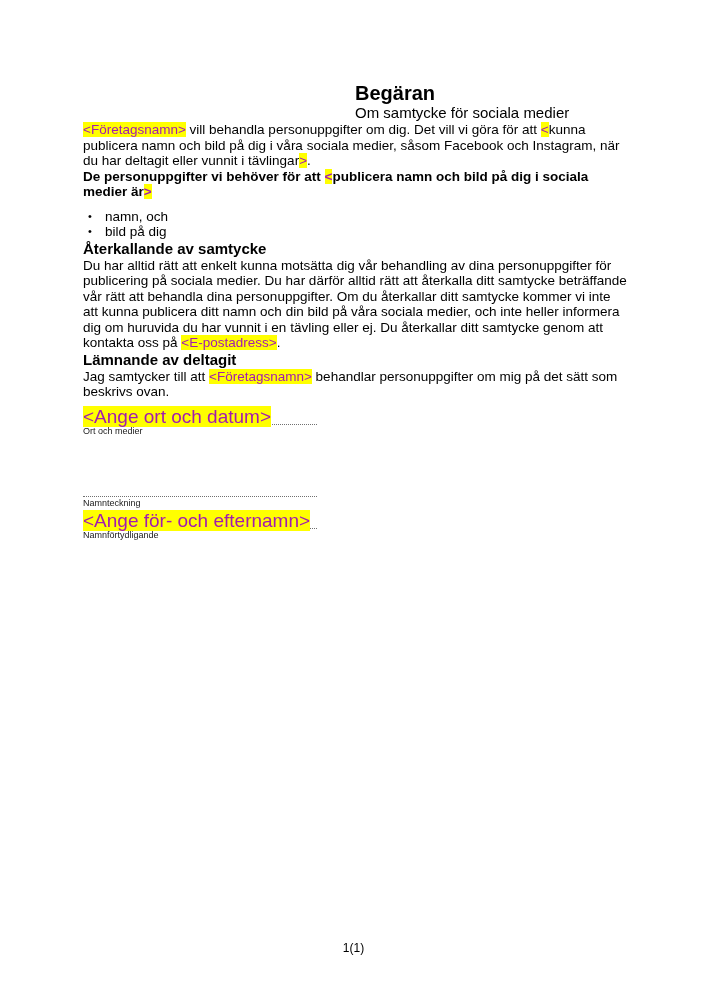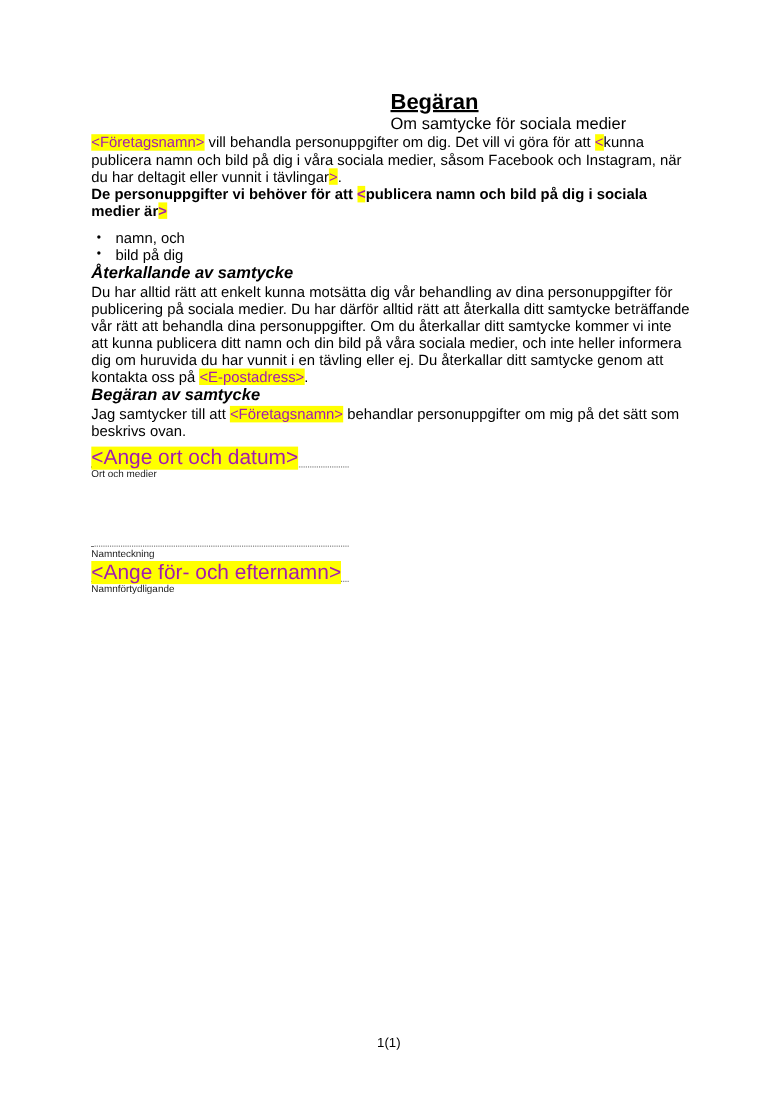--- a/index.html
+++ b/index.html
@@ -29,21 +29,20 @@
   }
   .title-block {
     margin-top: 82px;
     margin-left: 272px;
   }
   .doc-title {
     margin: 0;
     font-size: 20px;
     line-height: 22px;
     font-weight: bold;
-    text-decoration: underline;
   }
   .doc-subtitle {
     font-size: 15px;
     line-height: 18px;
   }
   p.body-text {
     margin: 0;
     font-size: 13.5px;
     line-height: 15.5px;
   }
@@ -62,21 +61,20 @@
   .blt {
     width: 17px;
     flex: 0 0 17px;
     font-size: 11px;
   }
   h2.section-heading {
     margin: 0;
     font-size: 15px;
     line-height: 18px;
     font-weight: bold;
-    font-style: italic;
   }
   .h-revoke  { margin-top: 18px; }
   .para-revoke { margin-top: 4px; }
   .h-consent { margin-top: 22px; }
   .para-consent { margin-top: 4px; }
   .hl {
     background: var(--hl, #ffff00);
     color: #a21caf;
   }
   .sig-row { width: 234px; }
@@ -130,21 +128,21 @@
       </li>
       <li>
         <span class="blt">•</span>
         <span>bild på dig</span>
       </li>
     </ul>
 
     <h2 class="section-heading h-revoke">Återkallande av samtycke</h2>
     <p class="body-text para-revoke"><span>Du har alltid rätt att enkelt kunna motsätta dig vår behandling av dina personuppgifter för publicering på sociala medier. Du har därför alltid rätt att återkalla ditt samtycke beträffande vår rätt att behandla dina personuppgifter. Om du återkallar ditt samtycke kommer vi inte att kunna publicera ditt namn och din bild på våra sociala medier, och inte heller informera dig om huruvida du har vunnit i en tävling eller ej. Du återkallar ditt samtycke genom att kontakta oss på </span><span class="hl">&lt;E-postadress&gt;</span><span>.</span></p>
 
-    <h2 class="section-heading h-consent">Begäran av samtycke</h2>
+    <h2 class="section-heading h-consent">Lämnande av deltagit</h2>
     <p class="body-text para-consent"><span>Jag samtycker till att </span><span class="hl">&lt;Företagsnamn&gt;</span><span> behandlar personuppgifter om mig på det sätt som beskrivs ovan.</span></p>
 
     <div class="sig-row sig-row-1">
       <div class="sig-line"><span class="hl">&lt;Ange ort och datum&gt;</span></div>
       <div class="sig-label">Ort och medier</div>
     </div>
 
     <div class="sig-row sig-row-2">
       <div class="sig-line empty"></div>
       <div class="sig-label">Namnteckning</div>

